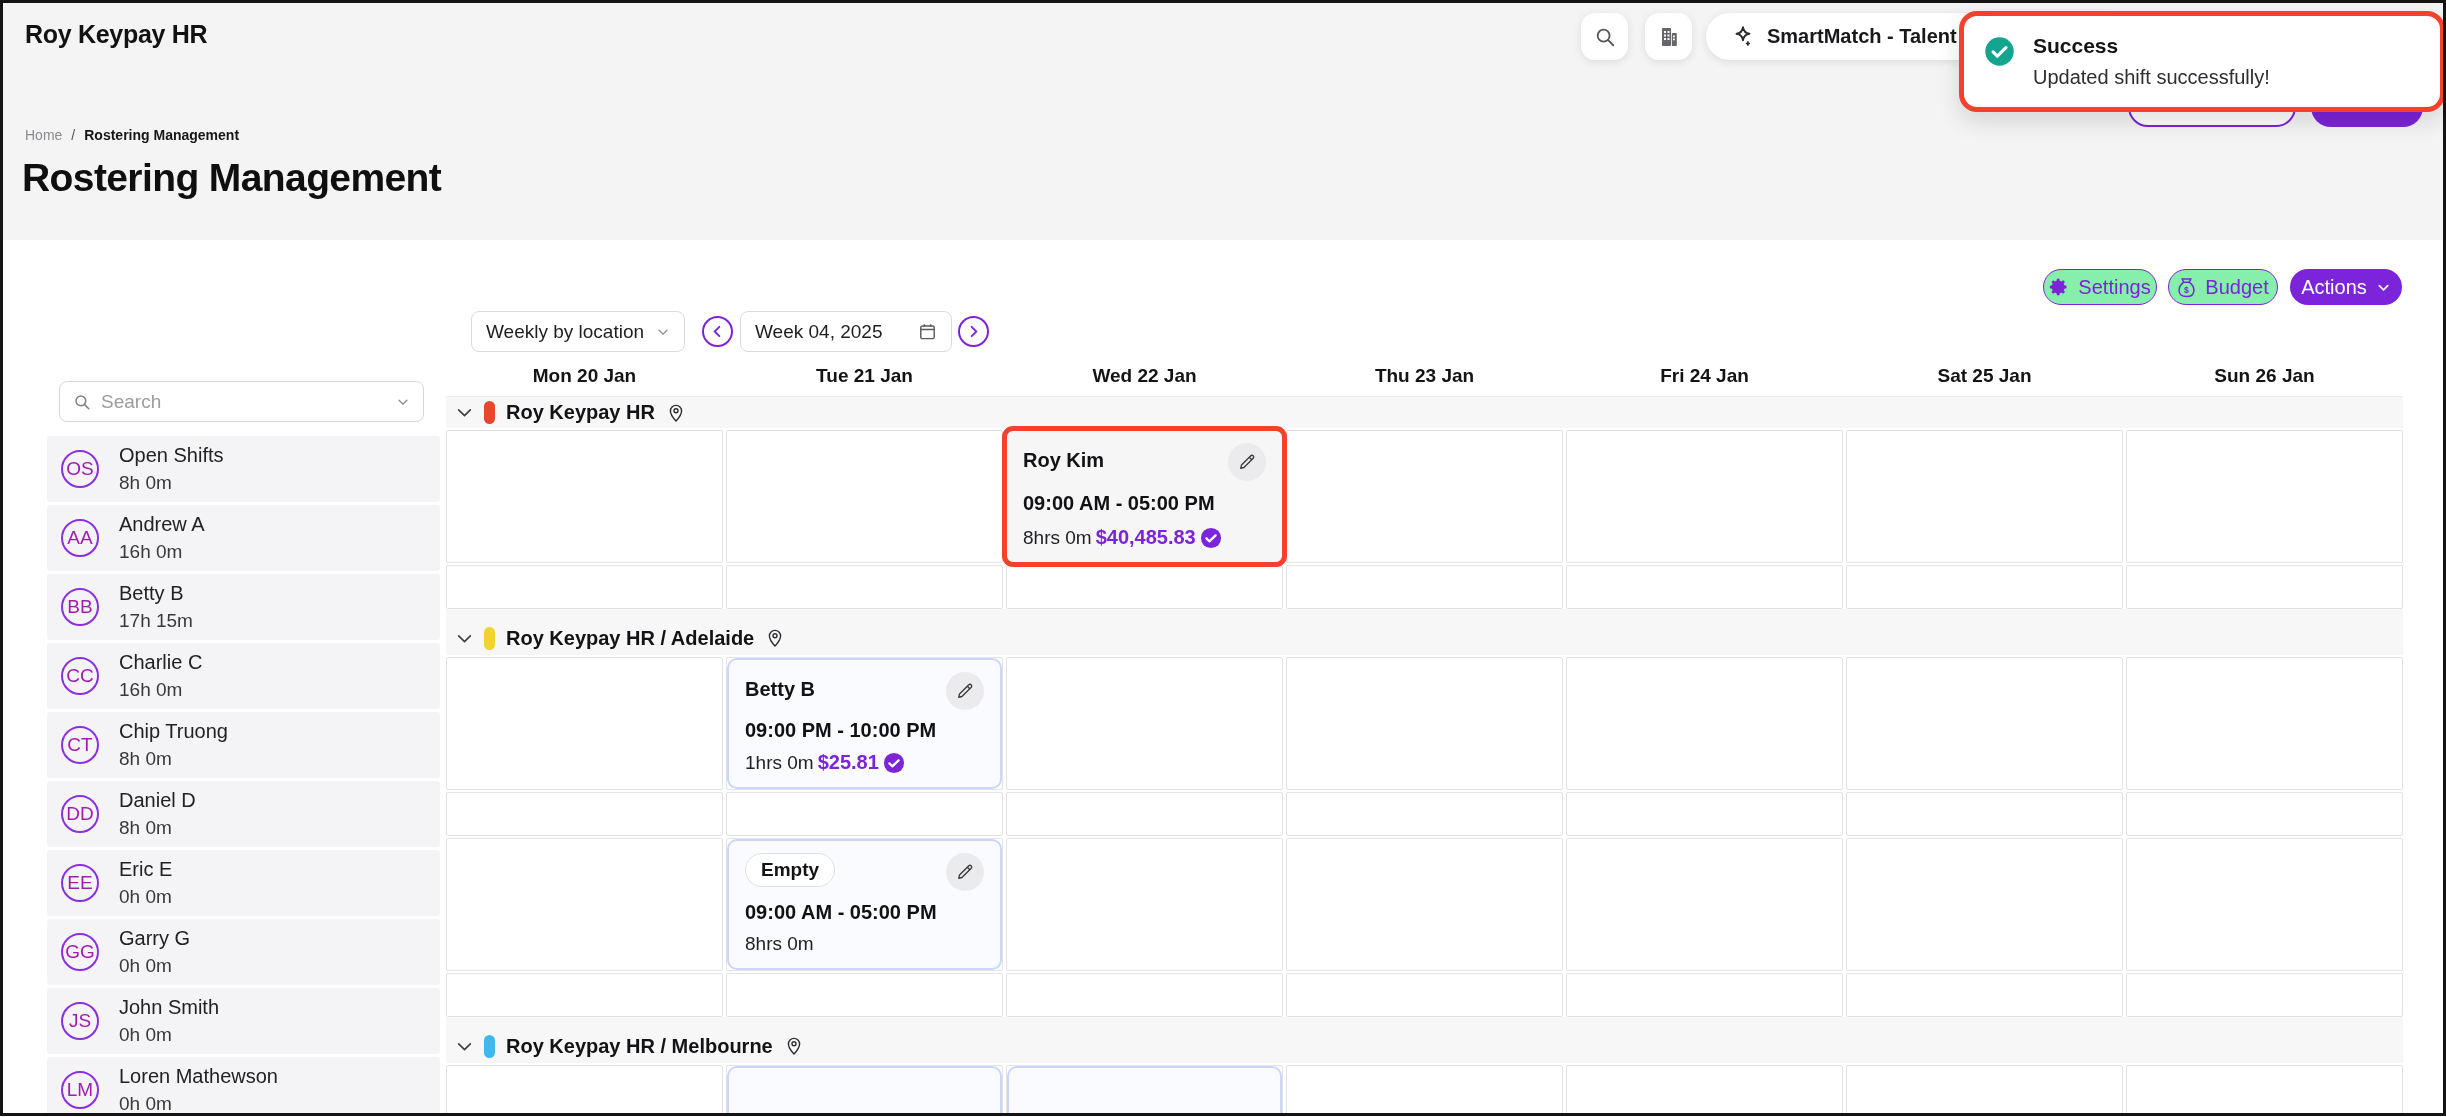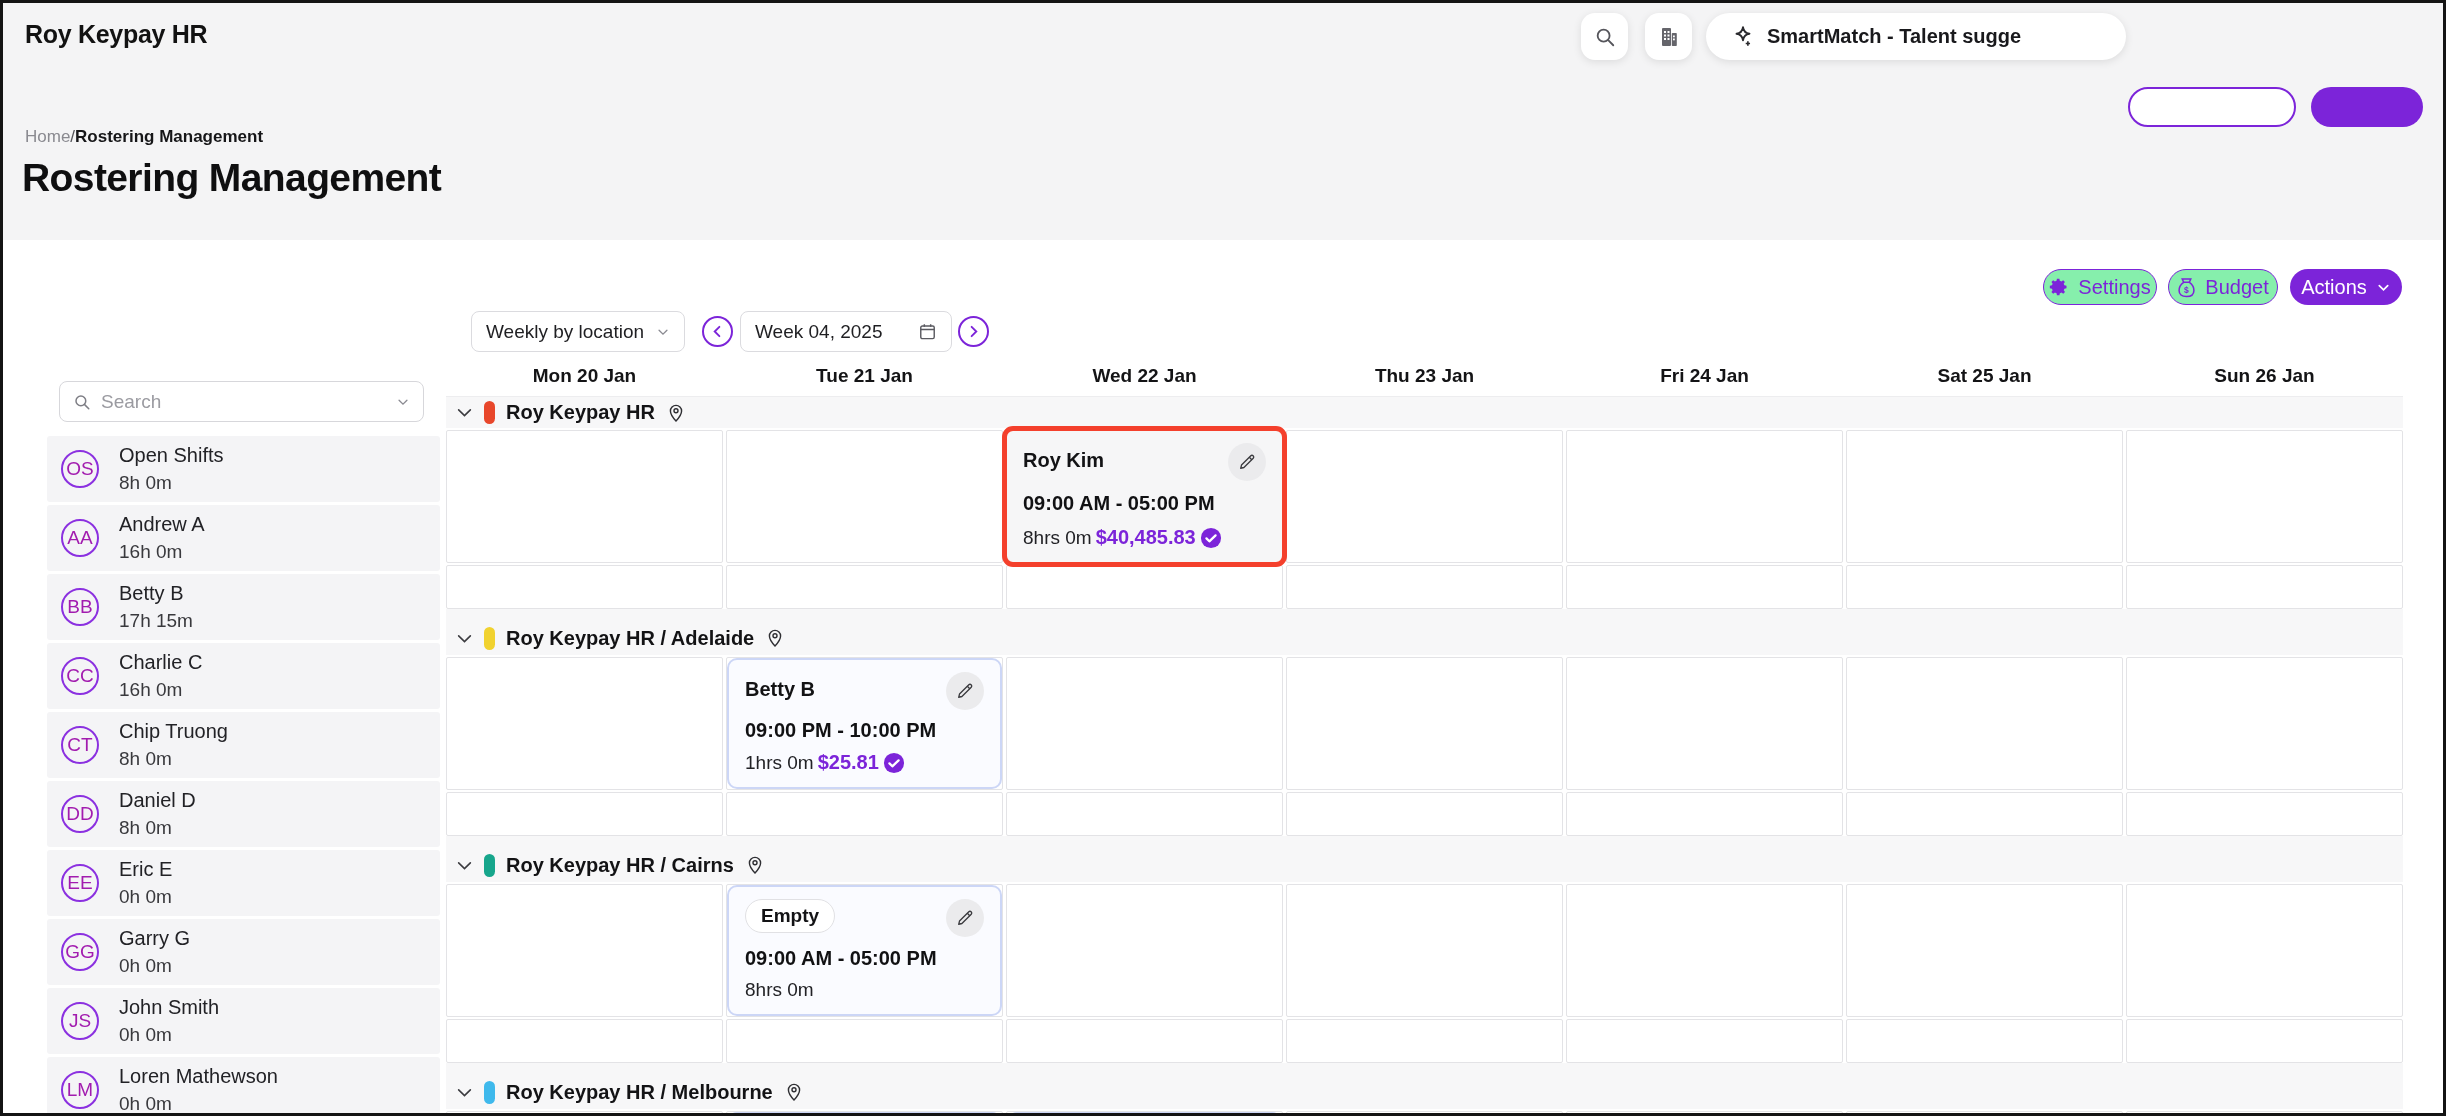--- a/index.html
+++ b/index.html
@@ -9,21 +9,21 @@
           overflow:hidden; background:#fff; }
 
   
   .top-section { position:absolute; left:0; top:0; width:100%; height:237px; background:#f4f4f5; }
   .app-title { position:absolute; left:22px; top:17px; font-size:25px; font-weight:700; color:#121212; letter-spacing:-0.3px; }
   .icon-btn { position:absolute; top:10px; width:47px; height:47px; border-radius:14px; background:#fff;
               box-shadow:0 2px 8px rgba(0,0,0,.10); border:none; display:flex; align-items:center; justify-content:center; cursor:pointer; }
   .smartmatch { position:absolute; left:1703px; top:10px; height:47px; border-radius:24px; background:#fff;
                 box-shadow:0 2px 8px rgba(0,0,0,.10); border:none; display:flex; align-items:center; gap:11px;
                 padding:0 24px; font-size:20px; font-weight:700; color:#19191c; white-space:nowrap; overflow:hidden; width:420px; cursor:pointer; }
-  .breadcrumb { position:absolute; left:22px; top:124px; font-size:17px; display:flex; align-items:baseline; }
+  .breadcrumb { position:absolute; left:22px; top:124px; font-size:14px; display:flex; gap:9px; align-items:baseline; }
   .breadcrumb .home { color:#8a8a90; }
   .breadcrumb .sep { color:#55555a; }
   .breadcrumb .current { color:#161618; font-weight:700; }
   .page-title { position:absolute; left:19px; top:153px; font-size:39px; font-weight:800; color:#0f0f10; letter-spacing:-0.6px; }
 
   
   .toast { position:absolute; left:1956px; top:8px; width:486px; height:101px; background:#fff;
            border:5px solid #f4402c; border-radius:18px; z-index:40; box-shadow:0 10px 24px rgba(0,0,0,.12);
            display:flex; align-items:flex-start; padding:18px 20px; gap:18px; }
   .toast-check { width:31px; height:31px; flex:0 0 auto; margin-top:2px; }
@@ -150,20 +150,32 @@
       <span class="home">Home</span>
       <span class="sep">/</span>
       <span class="current">Rostering Management</span>
     </div>
     <h1 class="page-title">Rostering Management</h1>
   </div>
 
   <div class="partial-btn-outline"></div>
   <div class="partial-btn-filled"></div>
 
+  <div class="toast">
+    <span class="toast-check">
+      <svg width="31" height="31" viewBox="0 0 24 24">
+        <circle cx="12" cy="12" r="11" fill="#14a58f"></circle>
+        <path d="M7 12.3l3.3 3.3L17 9" stroke="#fff" stroke-width="2.4" fill="none" stroke-linecap="round" stroke-linejoin="round"></path>
+      </svg>
+    </span>
+    <div>
+      <div class="toast-title">Success</div>
+      <div class="toast-msg">Updated shift successfully!</div>
+    </div>
+  </div>
 
   <button class="pill outline pill-settings">
     <span>
       <svg width="20" height="20" viewBox="0 0 24 24" fill="#7c24d9">
         <path d="M12 8.5A3.5 3.5 0 1 0 12 15.5 3.5 3.5 0 1 0 12 8.5zm9 5v-3l-2.6-.5a6.7 6.7 0 0 0-.8-1.9l1.5-2.2-2.1-2.1-2.2 1.5c-.6-.35-1.2-.6-1.9-.8L12.5 2h-3l-.4 2.5c-.7.2-1.3.45-1.9.8L5 3.8 2.9 5.9l1.5 2.2c-.35.6-.6 1.2-.8 1.9L1 10.5v3l2.6.5c.2.7.45 1.3.8 1.9l-1.5 2.2 2.1 2.1 2.2-1.5c.6.35 1.2.6 1.9.8l.4 2.5h3l.5-2.5c.7-.2 1.3-.45 1.9-.8l2.2 1.5 2.1-2.1-1.5-2.2c.35-.6.6-1.2.8-1.9l2.5-.5z"></path>
       </svg>
     </span>
     <span>Settings</span>
   </button>
   <button class="pill outline pill-budget">
@@ -427,35 +439,20 @@
           <div class="cell"></div>
           <div class="cell"></div>
           <div class="cell"></div>
           <div class="cell"></div>
           <div class="cell"></div>
           <div class="cell"></div>
           <div class="cell"></div>
         </div>
       </div>
       <div class="group">
-        <div class="group-band">
-          <span>
-            <svg width="17" height="17" viewBox="0 0 16 16" fill="none" stroke="#3c3c40" stroke-width="1.5" stroke-linecap="round">
-              <path d="M2.5 5.5l5.5 5.5 5.5-5.5"></path>
-            </svg>
-          </span>
-          <span class="marker" style="background: rgb(23, 166, 140);"></span>
-          <span class="group-name">Roy Keypay HR / Cairns</span>
-          <span>
-            <svg width="20" height="20" viewBox="0 0 24 24" fill="none" stroke="#2f2f33" stroke-width="1.7">
-              <path d="M12 21.5s-6.7-7.2-6.7-12A6.7 6.7 0 0 1 18.7 9.5c0 4.8-6.7 12-6.7 12z"></path>
-              <circle cx="12" cy="9.3" r="2.4"></circle>
-            </svg>
-          </span>
-        </div>
         <div class="cells tall">
           <div class="cell"></div>
           <div class="cell">
             <div class="shift-card blue">
               <div class="card-top">
                 <div class="empty-badge">Empty</div>
                 <button class="pencil-btn">
                   <span>
                     <svg width="20" height="20" viewBox="0 0 24 24" fill="none" stroke="#3a3a3e" stroke-width="1.6" stroke-linejoin="round">
                       <path d="M4.5 19.5l.9-3.8L16.6 4.5a1.9 1.9 0 0 1 2.7 0l.2.2a1.9 1.9 0 0 1 0 2.7L8.3 18.6l-3.8.9z"></path>

